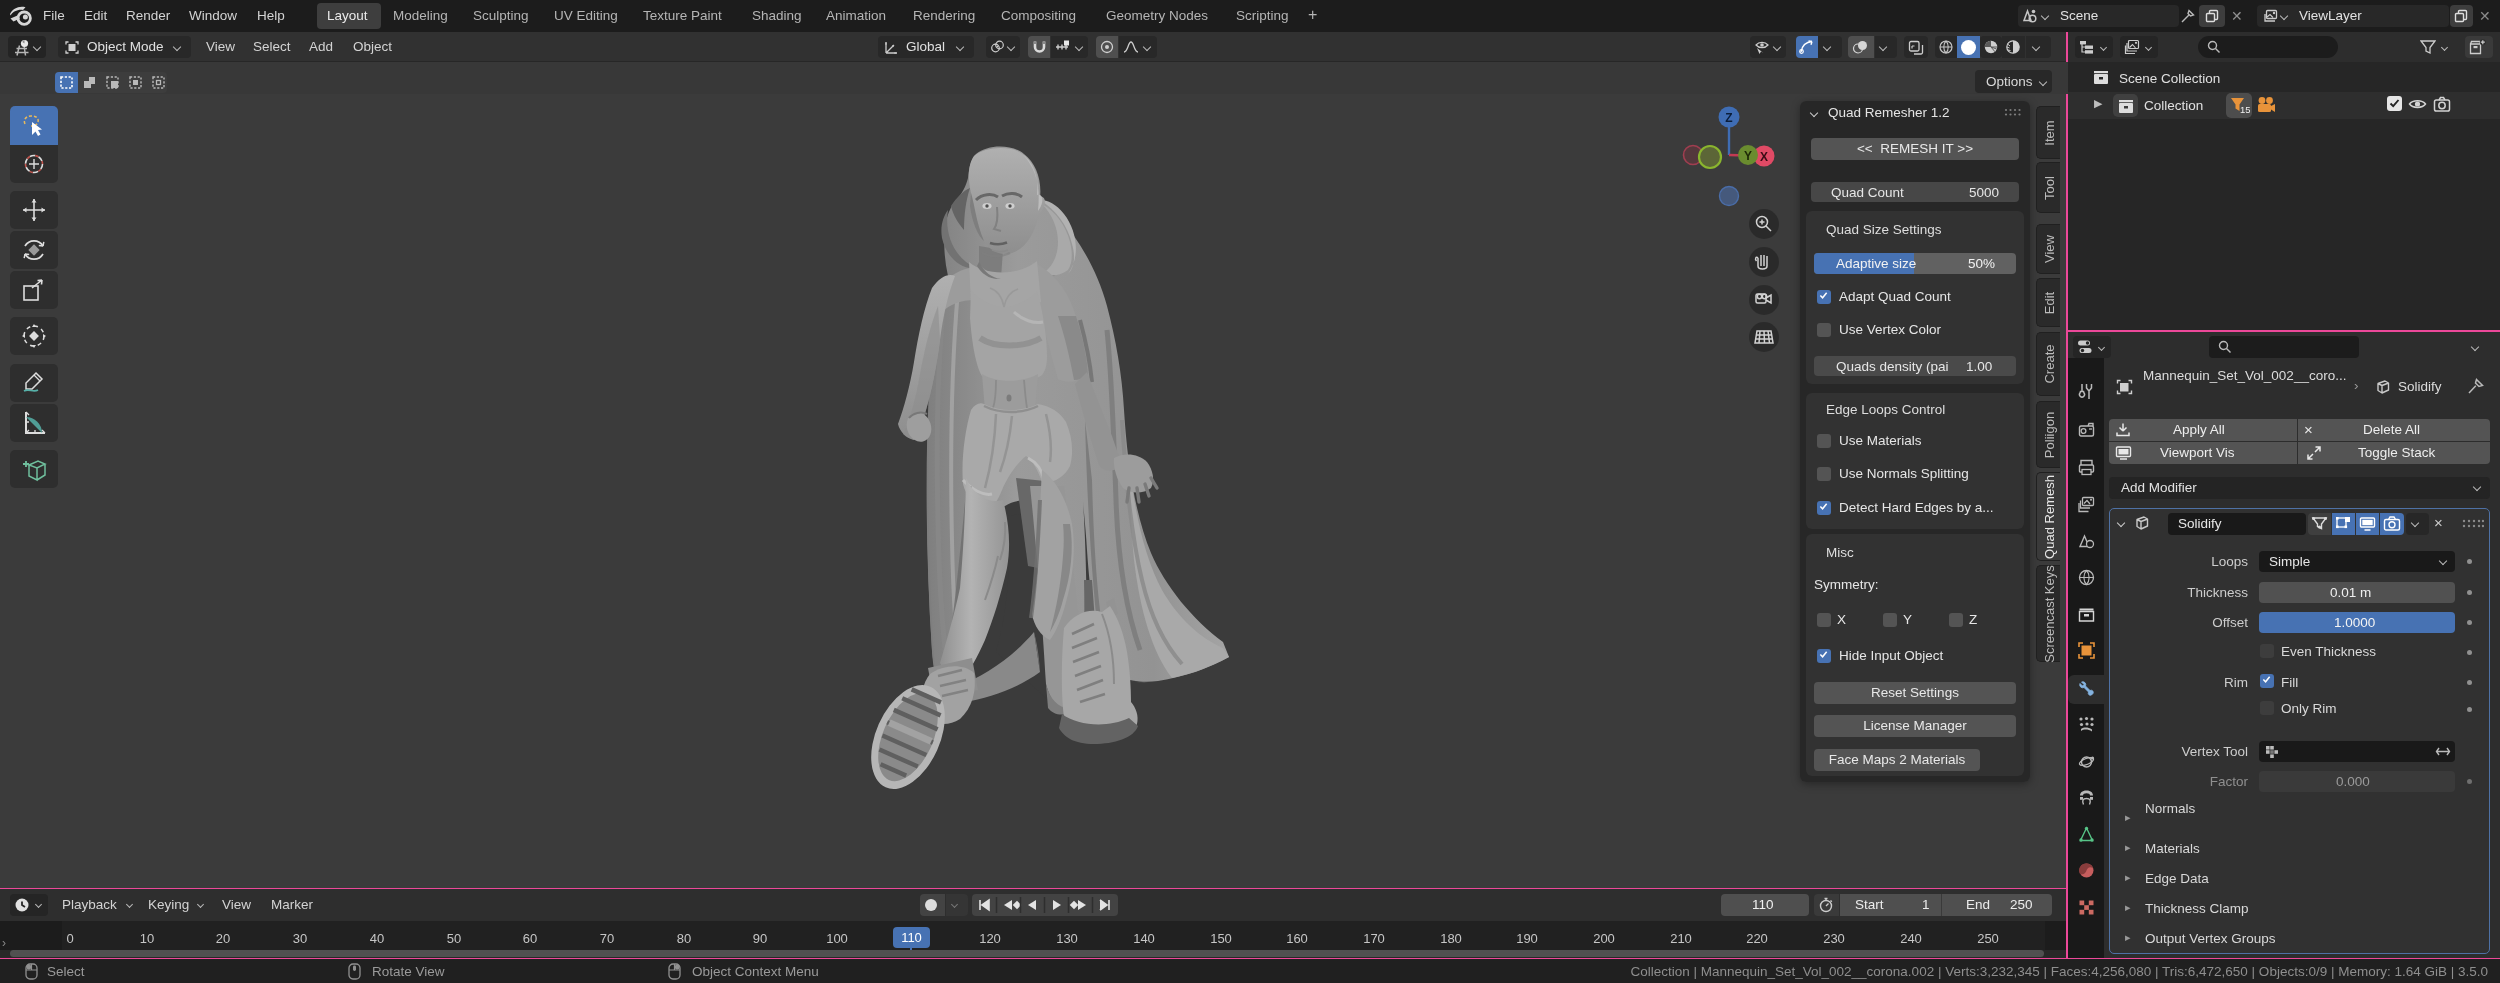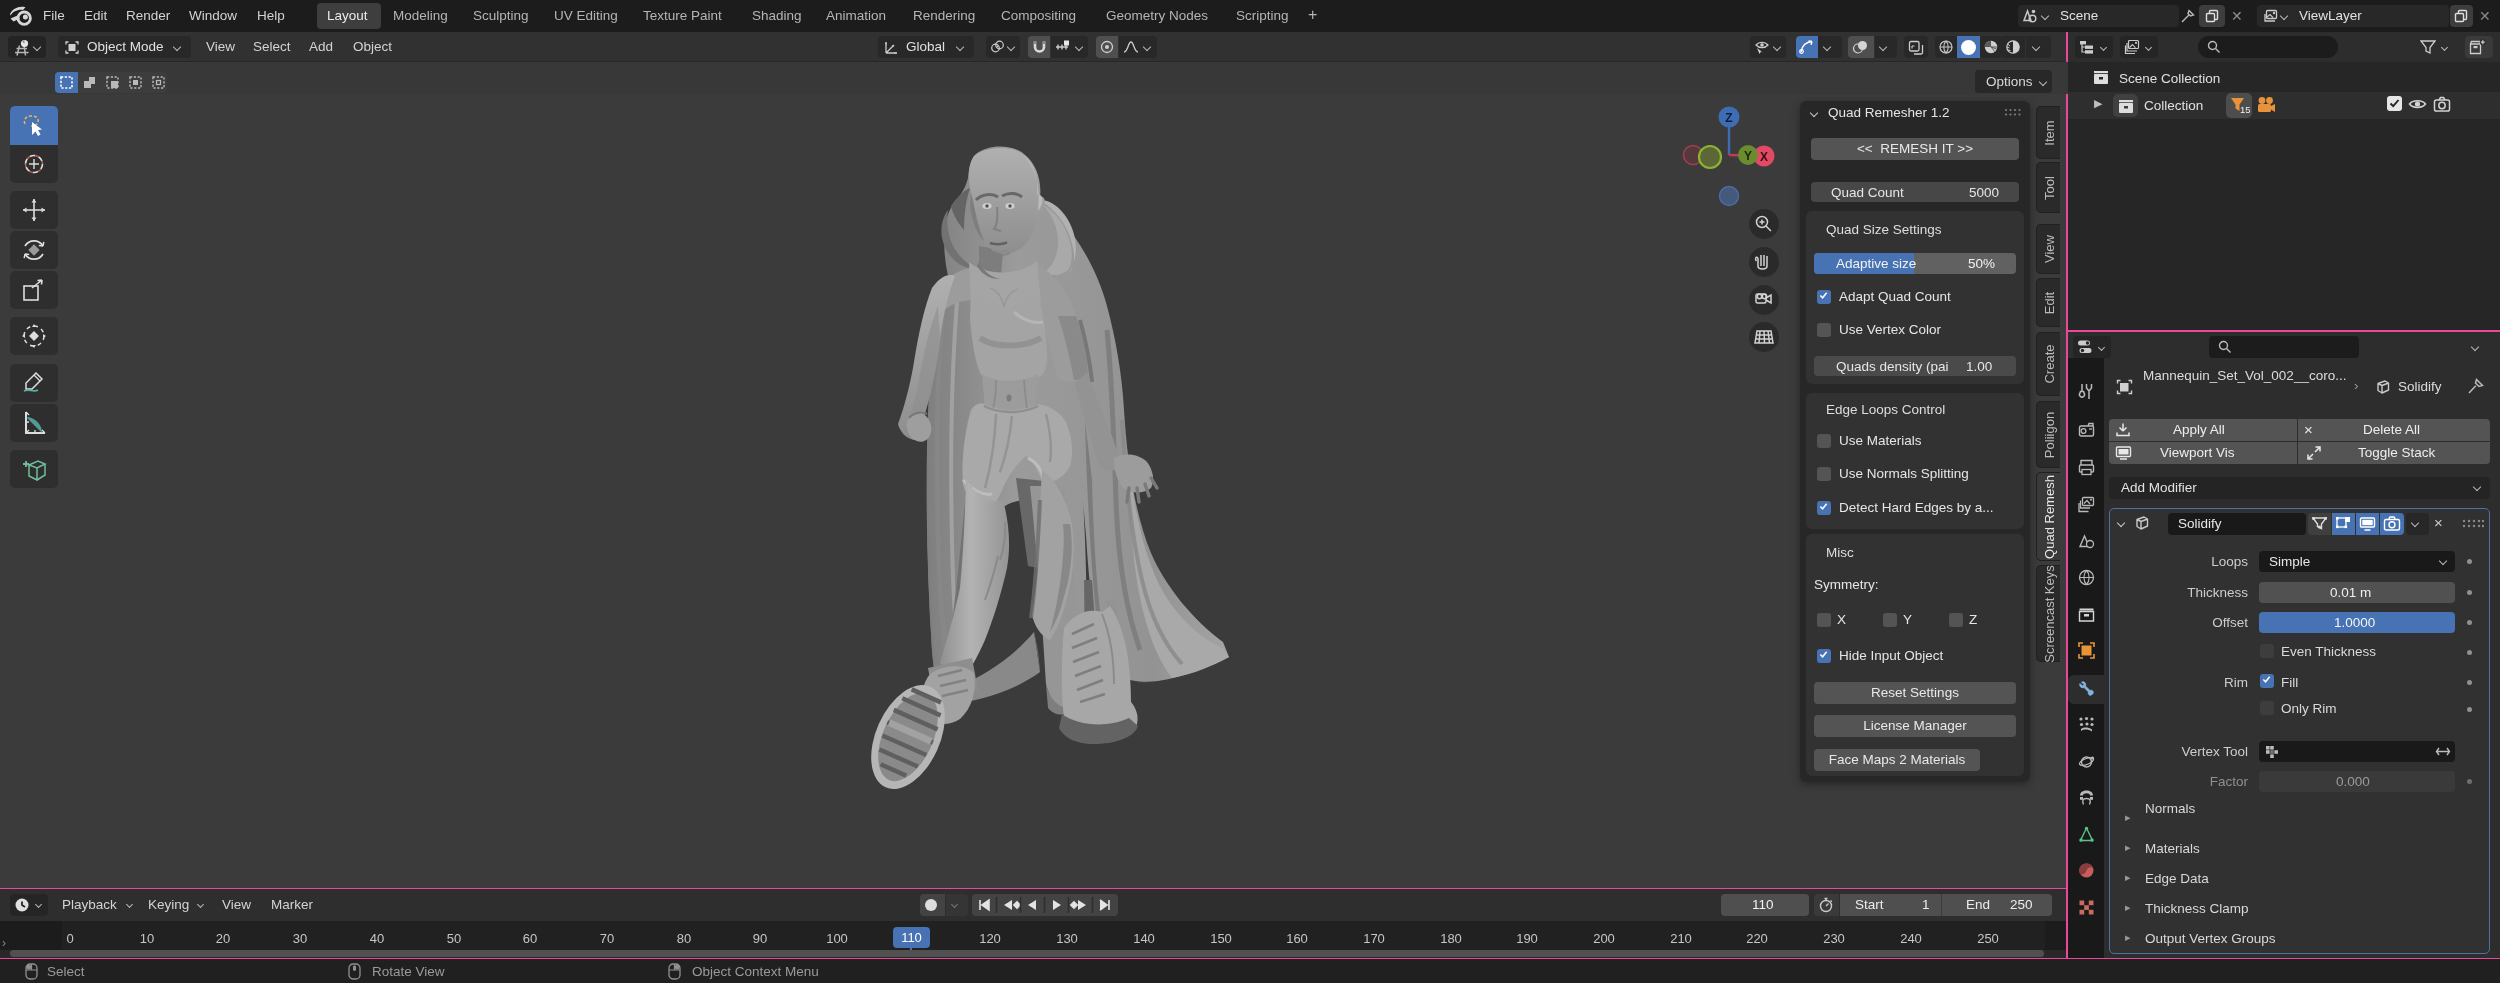--- a/index.html
+++ b/index.html
@@ -946,15 +946,16 @@
         <rect x="1" y="1" width="11" height="15" rx="4" fill="none" stroke="#909090" stroke-width="1.3"></rect>
         <rect x="5" y="2.5" width="3" height="5.5" rx="1.4" fill="#909090"></rect>
       </svg>
   <span class="ab" style="left:372px;top:5px;color:#9a9a9a">Rotate View</span>
   <svg class="ab" style="left:668px;top:4px" width="13" height="17" viewBox="0 0 13 17">
         <rect x="1" y="1" width="11" height="15" rx="4" fill="none" stroke="#909090" stroke-width="1.3"></rect>
         <path d="M6.5 1 L6.5 7 M1 7 L12 7" stroke="#909090" stroke-width="1.2"></path>
         <rect x="6.9" y="1.6" width="4.6" height="5" rx="2" fill="#909090"></rect>
       </svg>
   <span class="ab" style="left:692px;top:5px;color:#9a9a9a">Object Context Menu</span>
+  <span class="ab" style="right:12px;top:5px;color:#8e8e8e">Collection | Mannequin_Set_Vol_002__corona.002 | Verts:3,232,345 | Faces:4,256,080 | Tris:6,472,650 | Objects:0/9 | Memory: 1.64 GiB | 3.5.0</span>
 </div>
 
 </div>
 
 </body></html>

